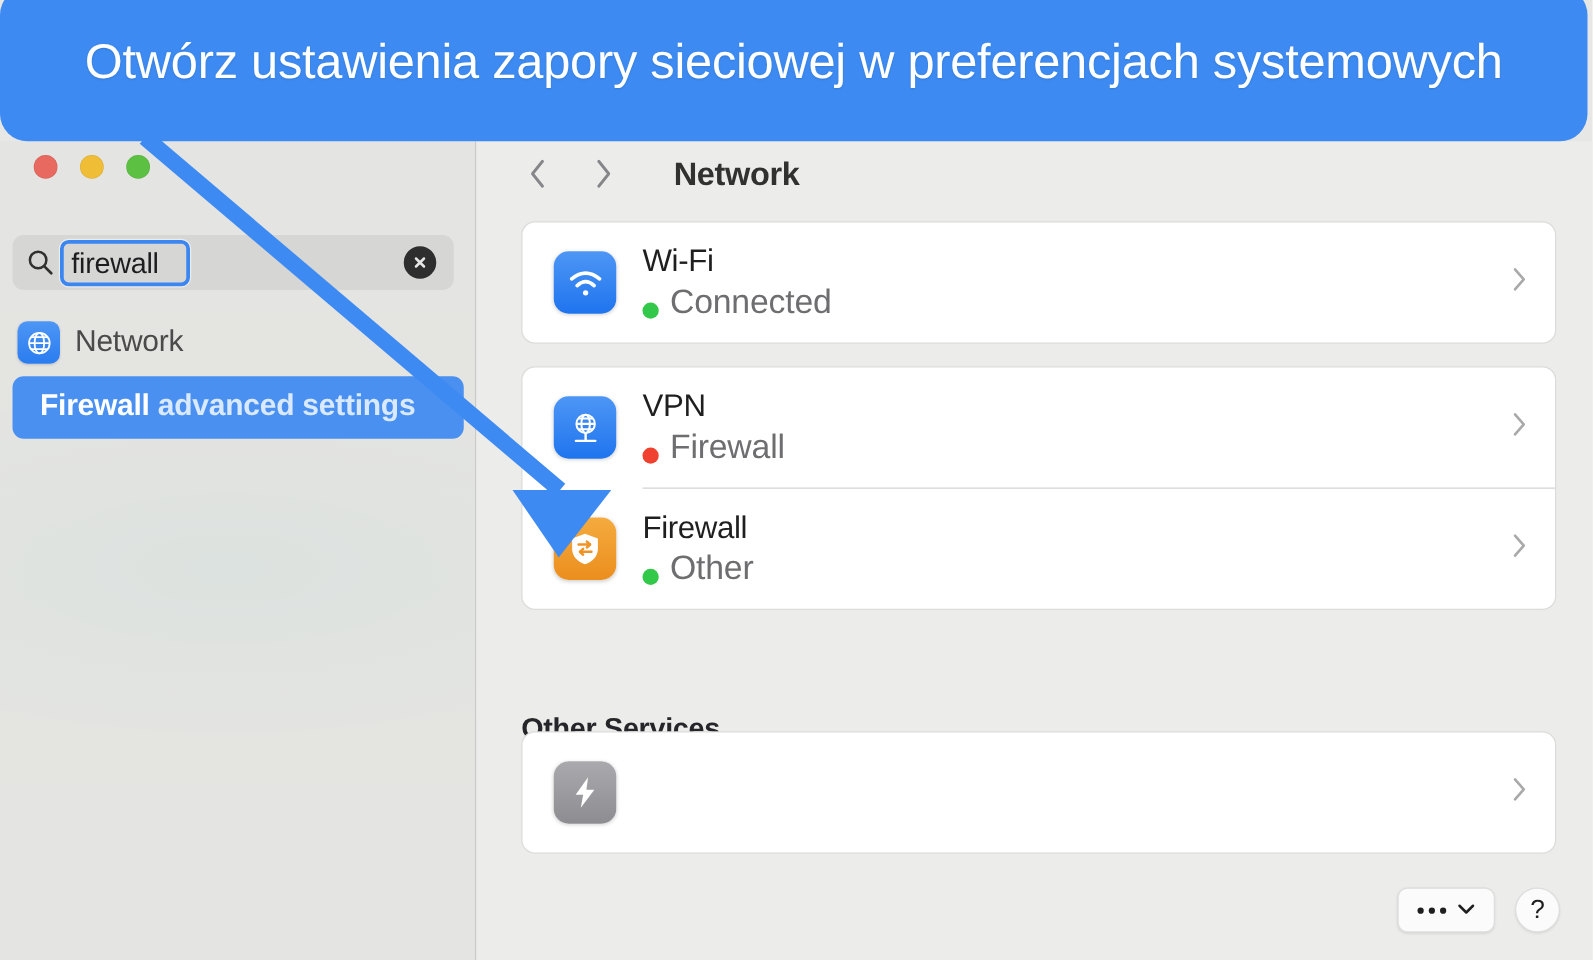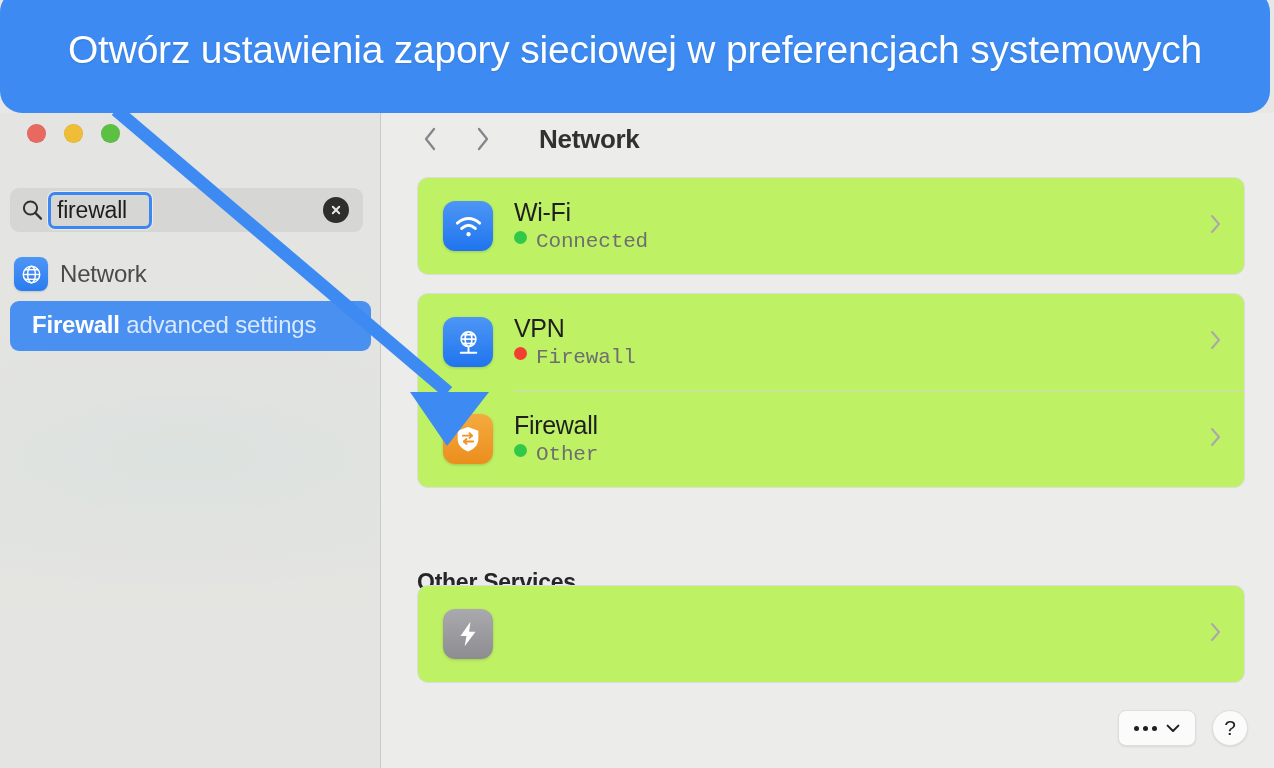--- a/index.html
+++ b/index.html
@@ -146,21 +146,21 @@
     font-size: 24px;
     line-height: 1.32;
     letter-spacing: -0.2px;
     color: #3a3a3a;
   }
   .side-item.selected {
     background: #4a90f0;
     color: #ffffff;
   }
   .side-item .strong { font-weight: bold; }
-  .side-item.selected .dim { color: #d9e9ff; font-weight: normal; }
+  .side-item.selected .dim { color: #d9e9ff; font-weight: bold; }
   .side-item.plain { padding-top: 12px; }
 
   
   .content {
     position: absolute;
     left: 381px; top: 0;
     width: 893px; height: 655px;
     background: #ececea;
   }
 
@@ -184,21 +184,21 @@
     color: #31312f;
     letter-spacing: -0.3px;
     margin-left: 18px;
   }
 
   
   .card {
     position: absolute;
     left: 36px;
     width: 828px;
-    background: #bef264;
+    background: #ffffff;
     border-radius: 11px;
     border: 1px solid #dcdcda;
   }
   .svc-row {
     position: relative;
     display: flex;
     align-items: center;
     height: 96px;
     padding: 0 22px 0 25px;
   }
@@ -214,26 +214,25 @@
   .svc-icon.gray   { background: linear-gradient(180deg,#aaaaae 0%, #8d8d91 100%); }
 
   .svc-text { margin-left: 21px; display: flex; flex-direction: column; gap: 6px; }
   .svc-name {
     font-size: 25px;
     color: #1f1f1f;
     letter-spacing: -0.3px;
     line-height: 1;
   }
   .svc-status {
-    display: flex; align-items: flex-start; gap: 9px;
-    font-size: 21px;
+    display: flex; align-items: flex-end; gap: 9px;
+    font-size: 27px;
     color: #6e6e70;
     letter-spacing: -0.15px;
     line-height: 1;
-    font-family: Liberation Mono, monospace;
   }
   .dot { width: 13px; height: 13px; border-radius: 50%; flex: 0 0 auto; }
   .dot.green { background: #32c94b; }
   .dot.red   { background: #f0402f; }
 
   .svc-chevron {
     position: absolute;
     right: 22px; top: 50%;
     transform: translateY(-50%);
   }

